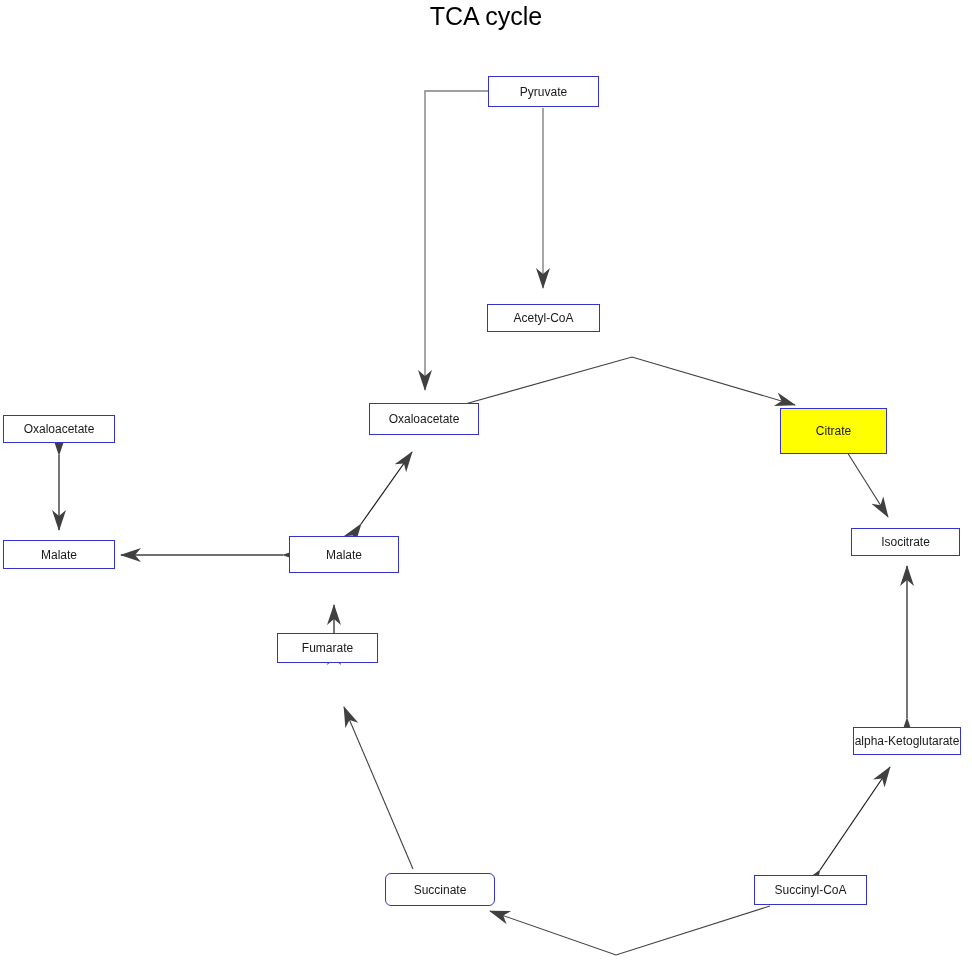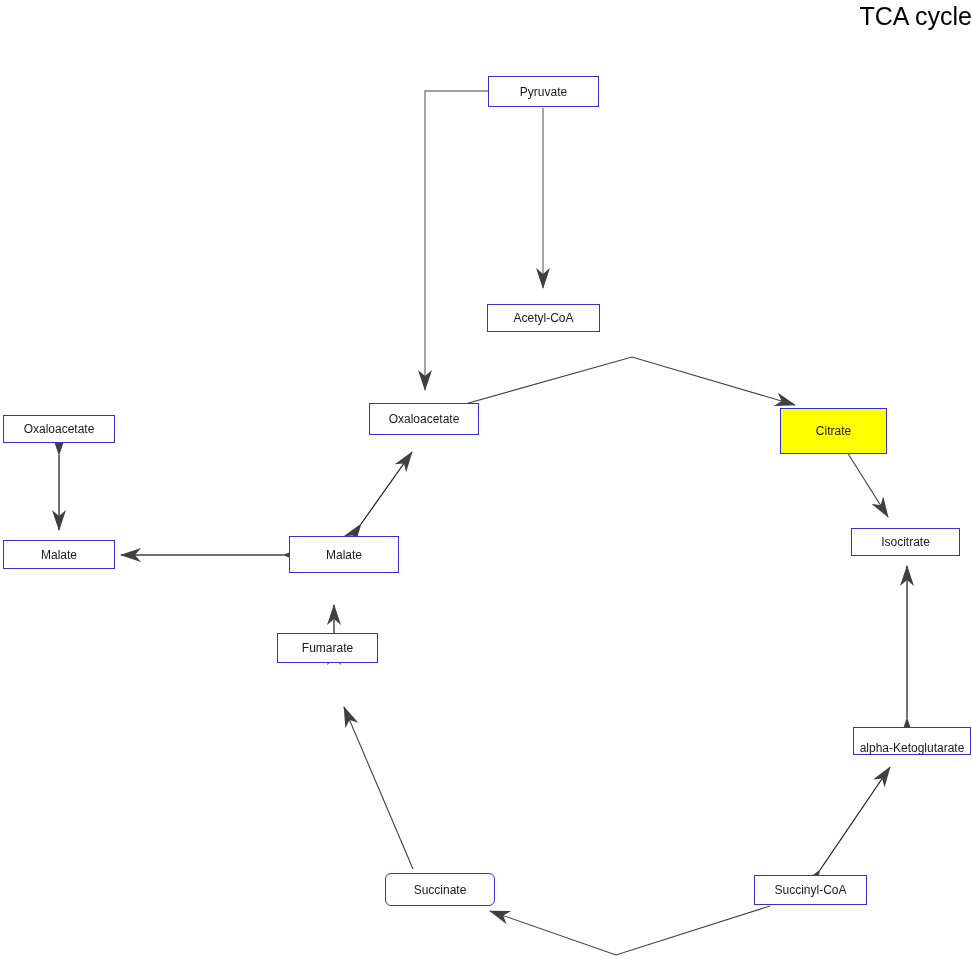--- a/index.html
+++ b/index.html
@@ -25,21 +25,21 @@
     top: 0;
     width: 972px;
     height: 974px;
     pointer-events: none;
   }
   .diagram-title {
     position: absolute;
     left: 0;
     top: 2px;
     width: 972px;
-    text-align: right;
+    text-align: center;
     font-size: 25px;
     color: #000000;
     letter-spacing: 0px;
     white-space: nowrap;
   }
   .node {
     position: absolute;
     box-sizing: border-box;
     border: 1.5px solid #3333cc;
     background: #ffffff;
@@ -117,21 +117,21 @@
   </div>
 
   <div class="node highlight" id="node-citrate" style="left:780px; top:408px; width:107px; height:46px;">
     <span class="node-label">Citrate</span>
   </div>
 
   <div class="node" id="node-isocitrate" style="left:851px; top:528px; width:109px; height:28px;">
     <span class="node-label">Isocitrate</span>
   </div>
 
-  <div class="node" id="node-alpha-ketoglutarate" style="left:853px; top:727px; width:118px; height:28px;align-items:flex-end;">
+  <div class="node" id="node-alpha-ketoglutarate" style="left:853px; top:727px; width:108px; height:28px;">
     <span class="node-label">alpha-Ketoglutarate</span>
   </div>
 
   <div class="node" id="node-succinyl-coa" style="left:754px; top:875px; width:113px; height:30px;">
     <span class="node-label">Succinyl-CoA</span>
   </div>
 
   <div class="node" id="node-succinate" style="left:385px; top:873px; width:110px; height:33px;border-radius:6px;">
     <span class="node-label">Succinate</span>
   </div>

